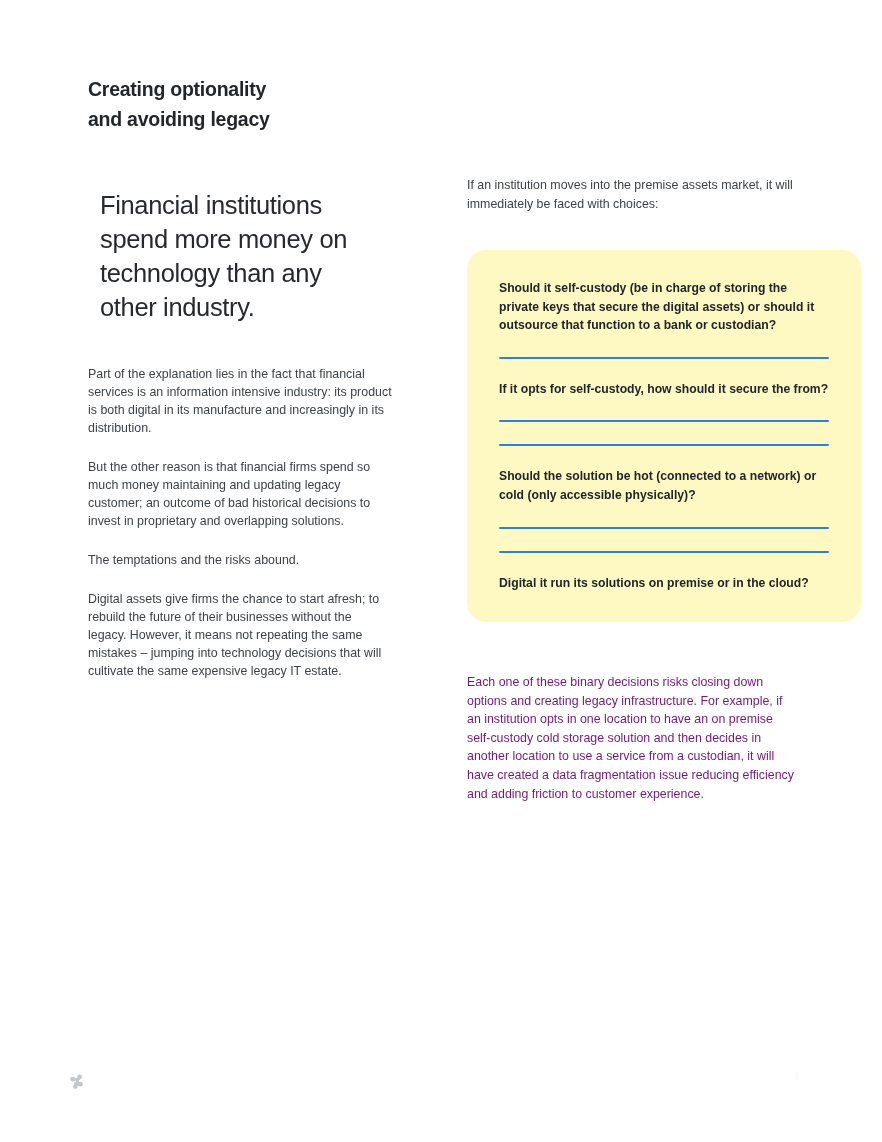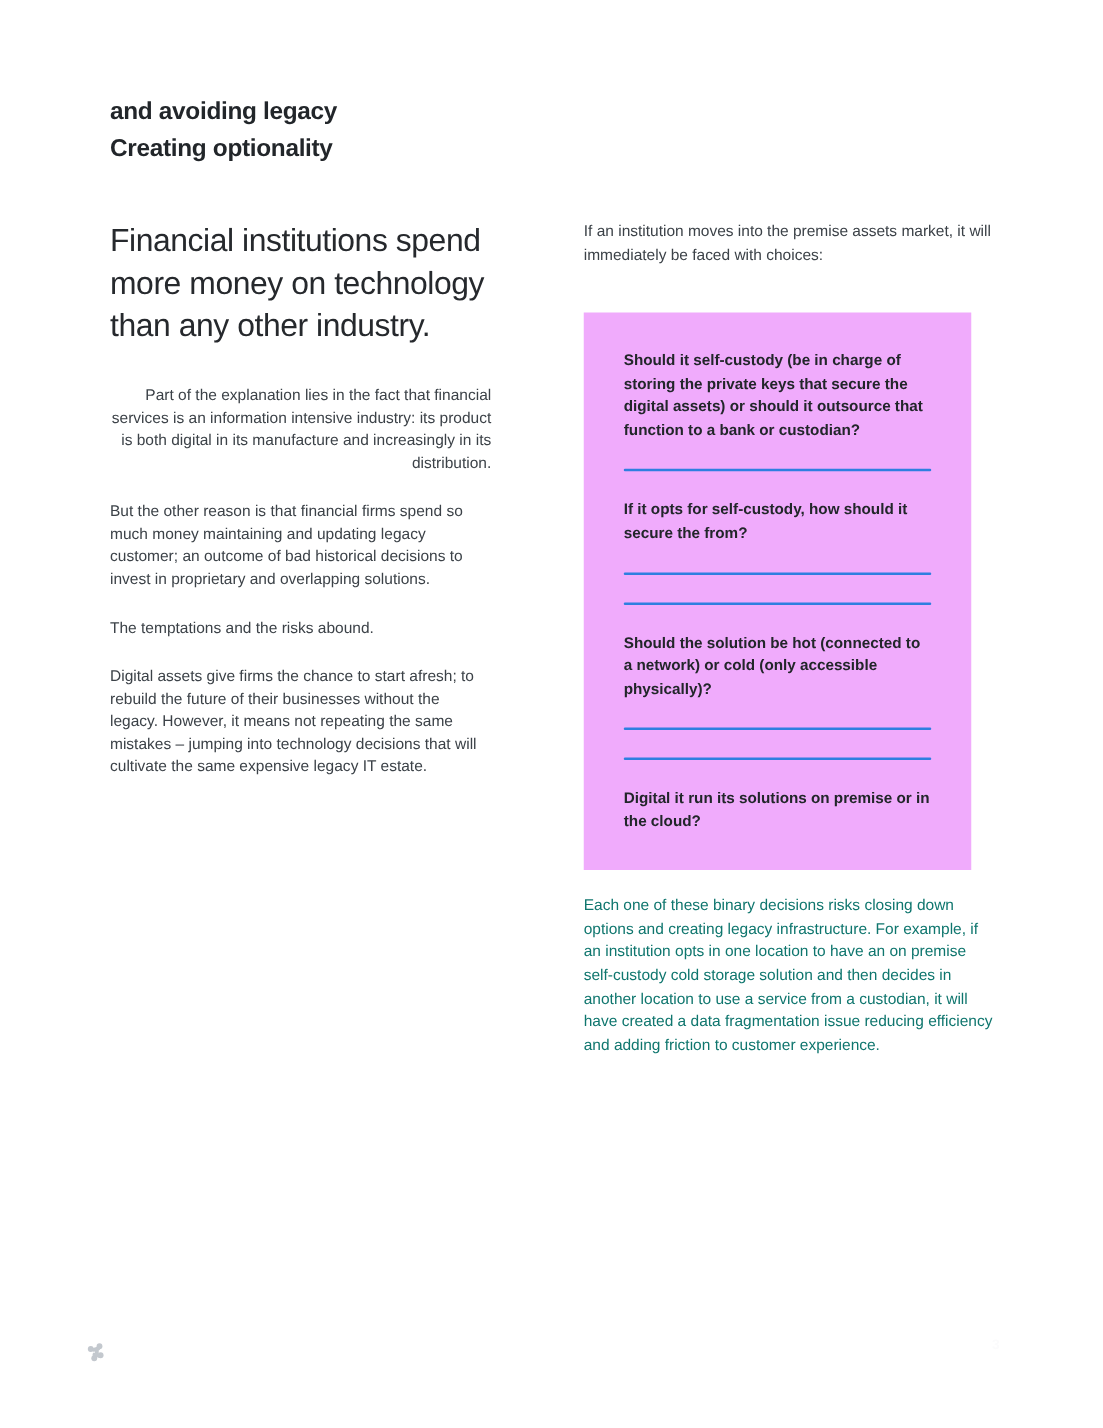--- a/index.html
+++ b/index.html
@@ -32,60 +32,60 @@
     font-size: 19.5px;
     font-weight: 700;
     line-height: 1.55;
     color: #22262a;
     letter-spacing: -0.25px;
     margin: 0;
   }
   .eyebrow-title .ln { display: block; }
 
   .headline {
-    margin: 0;
+    margin: 12px;
     padding-top: 43px;
     font-size: 25.5px;
     font-weight: 400;
     line-height: 1.33;
     color: #26292d;
     letter-spacing: -0.35px;
   }
 
   .body-para {
     margin: 0;
     padding-top: 21px;
     font-size: 12.4px;
     line-height: 1.45;
     color: #3c4248;
     letter-spacing: 0.01px;
   }
-  .body-para.first { padding-top: 29px; text-align: right; }
+  .body-para.first { padding-top: 29px; }
 
   
   .right-col {
     position: absolute;
     left: 467px;
     top: 176px;
     width: 330px;
   }
 
   .intro-para {
     margin: 0;
     font-size: 12.4px;
     line-height: 1.5;
     color: #3c4248;
   }
 
   .question-card {
     margin-top: 37px;
-    width: 310px;
+    width: 394px;
     box-sizing: border-box;
-    background: #f0abfc;
-    border-radius: 0;
+    background: #fef9c3;
+    border-radius: 19px;
     padding: 29px 32px 30px 32px;
   }
 
   .q-item {
     font-size: 12.2px;
     font-weight: 700;
     line-height: 1.52;
     color: #22262a;
     letter-spacing: 0.005px;
     padding: 0;
@@ -95,24 +95,24 @@
   .q-divider {
     height: 2px;
     background: #2e7fe0;
     border: 0;
     margin: 22px 0 21px 0;
     border-radius: 1px;
   }
 
   .outro-para {
     margin: 0;
-    padding-top: 19px;
+    padding-top: 51px;
     font-size: 12.4px;
     line-height: 1.5;
-    color: #0f766e;
+    color: #701a75;
   }
 
   
   .footer-logo {
     position: absolute;
     left: 68px;
     top: 1073px;
     width: 18px;
     height: 18px;
   }
@@ -127,22 +127,22 @@
   }
 </style>
 </head>
 <body>
 
 <div class="page">
 
   <div class="left-col">
 
     <h2 class="eyebrow-title">
+      <span class="ln">Creating optionality</span>
       <span class="ln">and avoiding legacy</span>
-      <span class="ln">Creating optionality</span>
     </h2>
 
     <h1 class="headline">Financial institutions spend more money on technology than any other industry.</h1>
 
     <p class="body-para first">Part of the explanation lies in the fact that financial services is an information intensive industry: its product is both digital in its manufacture and increasingly in its distribution.</p>
     <p class="body-para">But the other reason is that financial firms spend so much money maintaining and updating legacy customer; an outcome of bad historical decisions to invest in proprietary and overlapping solutions.</p>
     <p class="body-para">The temptations and the risks abound.</p>
     <p class="body-para">Digital assets give firms the chance to start afresh; to rebuild the future of their businesses without the legacy. However, it means not repeating the same mistakes – jumping into technology decisions that will cultivate the same expensive legacy IT estate.</p>
 
   </div>

